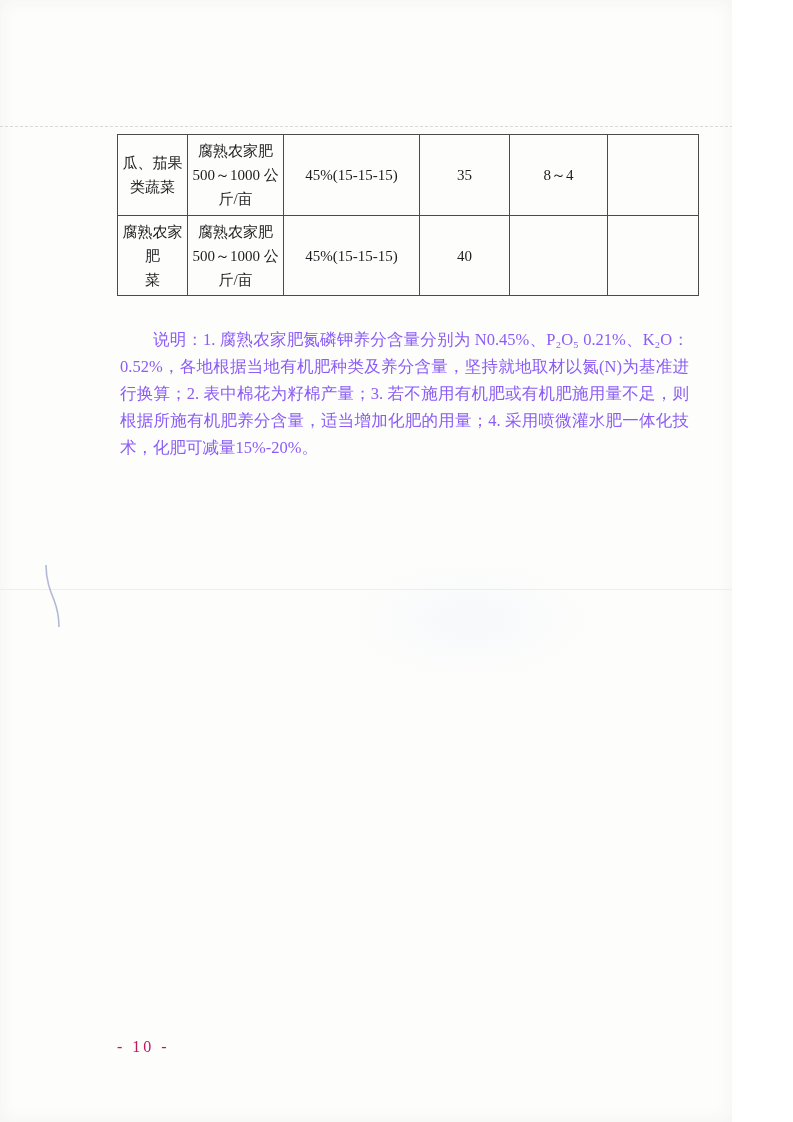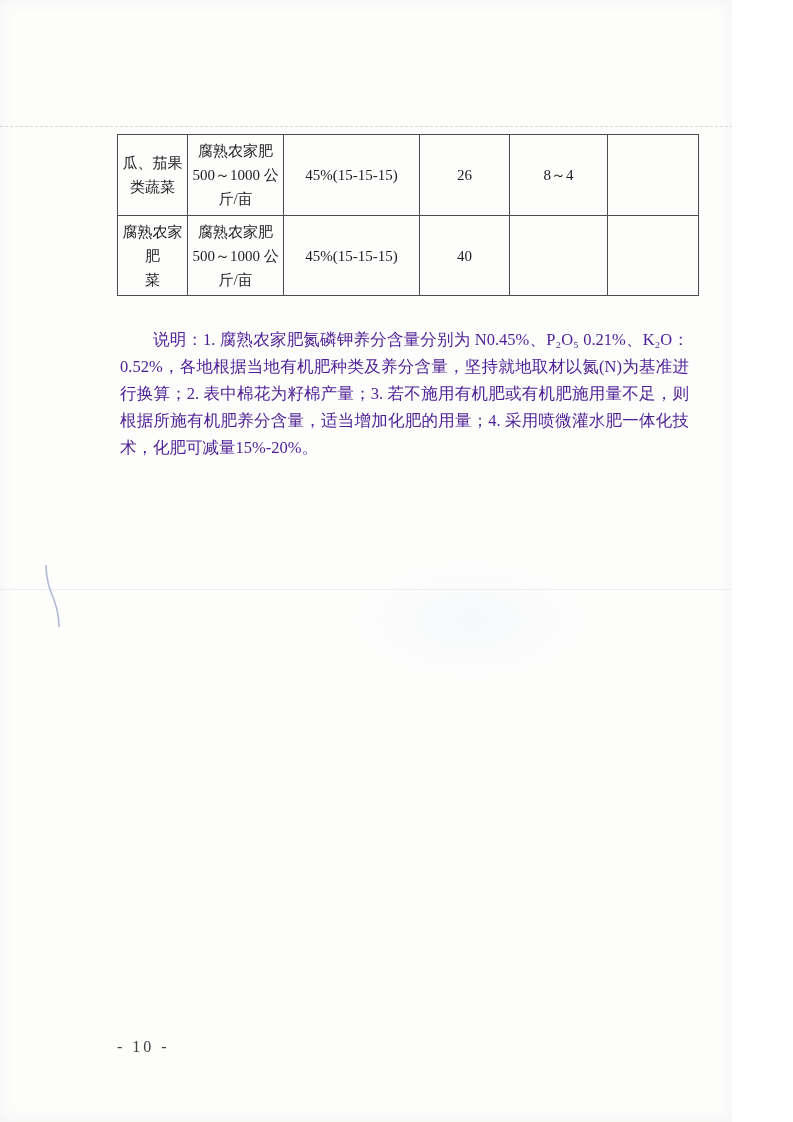--- a/index.html
+++ b/index.html
@@ -60,30 +60,30 @@
   
   .notes {
     position: absolute;
     left: 120px;
     top: 309px;
     width: 569px;
     font-size: 16.5px;
     line-height: 27px;
     text-align: justify;
     text-indent: 2em;
-    color: #4c1d95;
+    color: #8b5cf6;
   }
   
   .page-number {
     position: absolute;
     left: 117px;
     top: 1038px;
     font-size: 16px;
     letter-spacing: 3px;
-    color: #404040;
+    color: #be185d;
   }
   
   .scratch {
     position: absolute;
     left: 40px;
     top: 555px;
   }
   .noise-blob {
     position: absolute;
     left: 350px;
@@ -117,21 +117,21 @@
         <col class="col-6">
     </colgroup>
     <tbody>
       <tr class="row-a">
         <td>瓜、茄果
 类蔬菜</td>
         <td>腐熟农家肥
 500～1000 公
 斤/亩</td>
         <td>45%(15-15-15)</td>
-        <td>26</td>
+        <td>35</td>
         <td>8～4</td>
         <td></td>
       </tr>
       <tr class="row-b">
         <td>腐熟农家肥
 菜</td>
         <td>腐熟农家肥
 500～1000 公
 斤/亩</td>
         <td>45%(15-15-15)</td>

